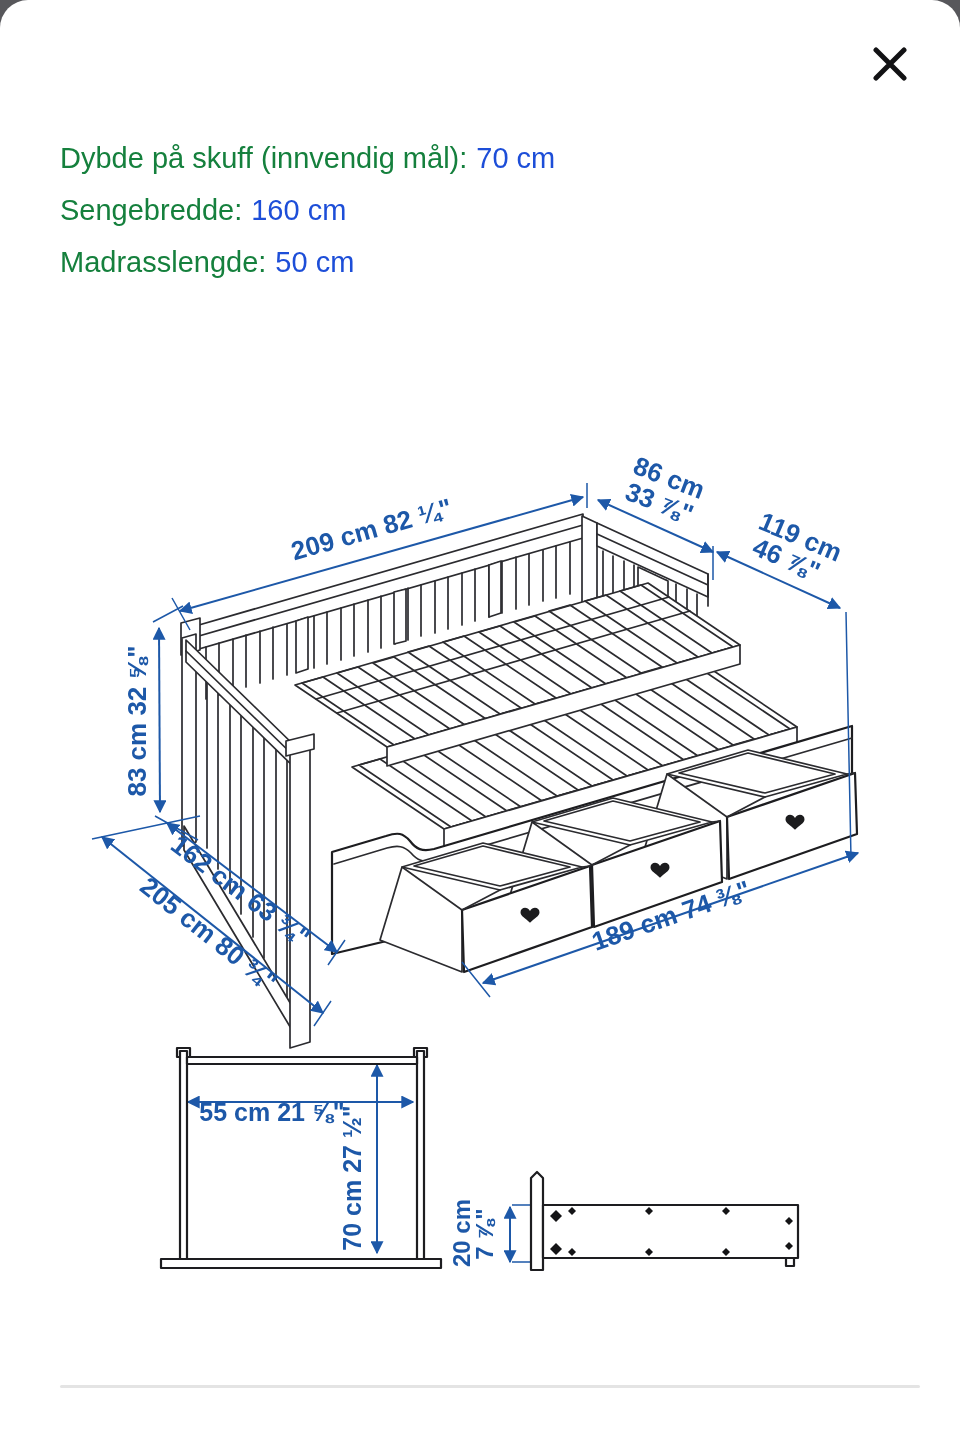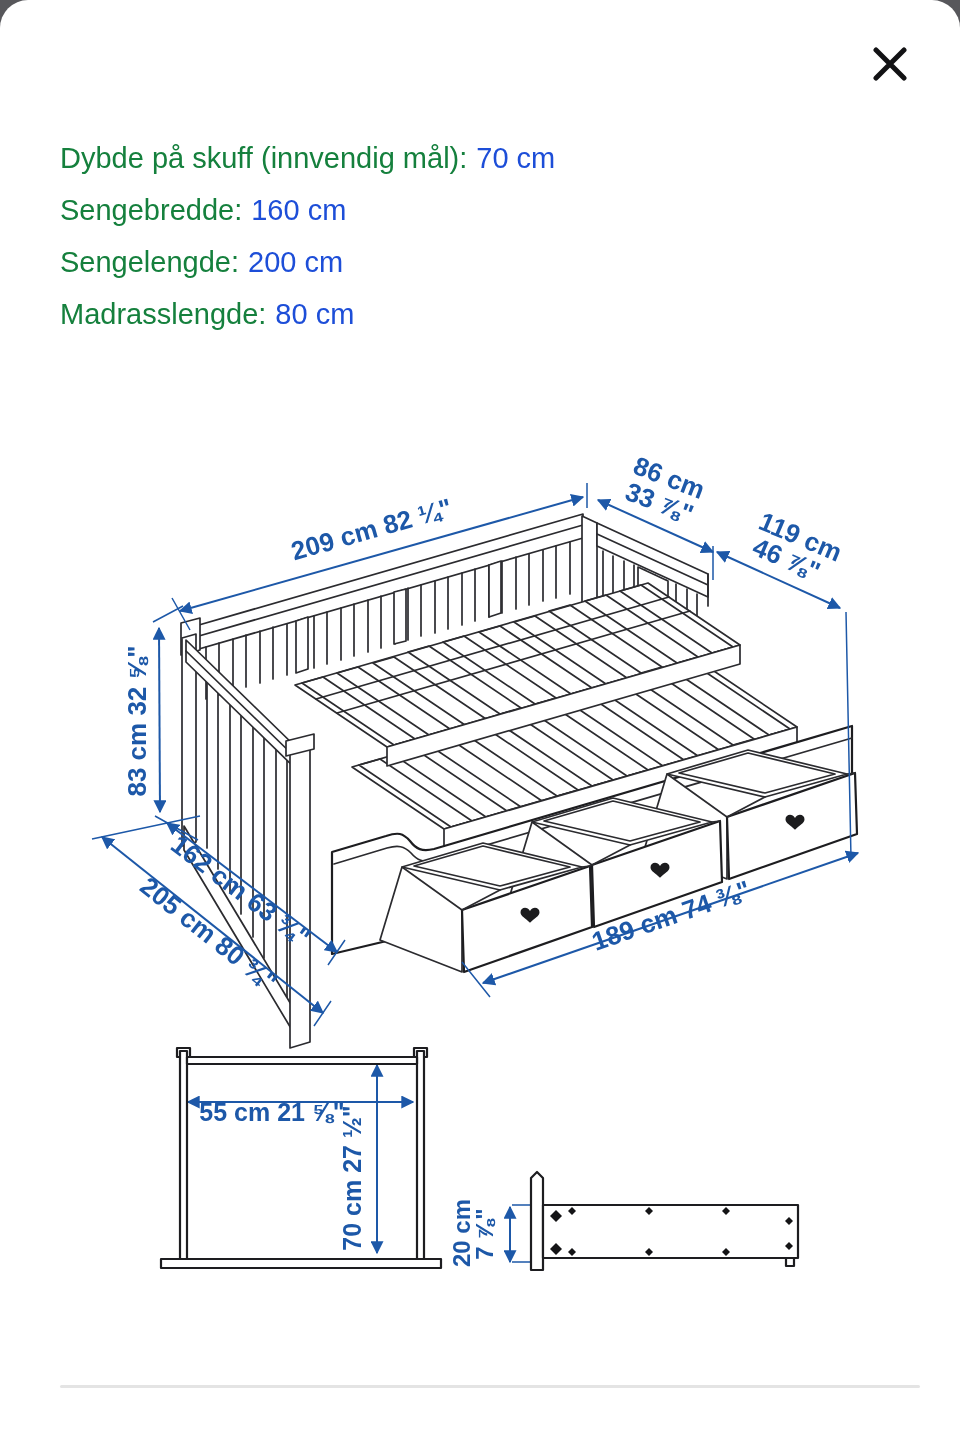--- a/index.html
+++ b/index.html
@@ -53,24 +53,21 @@
   </button>
 
   <div class="specs">
     <div class="spec-row">
       <span class="spec-label">Dybde på skuff (innvendig mål):</span><span class="spec-value">70 cm</span>
     </div>
     <div class="spec-row">
       <span class="spec-label">Sengebredde:</span><span class="spec-value">160 cm</span>
     </div>
     <div class="spec-row">
-      <span class="spec-label">Sengelengde:</span><span class="spec-value">200 cm</span>
-    </div>
-    <div class="spec-row">
-      <span class="spec-label">Madrasslengde:</span><span class="spec-value">80 cm</span>
+      <span class="spec-label">Madrasslengde:</span><span class="spec-value">50 cm</span>
     </div>
   </div>
 
   <svg class="diagram-svg" viewBox="0 0 960 1430">
     <defs>
       <marker id="arr" viewBox="0 0 10 10" refX="9" refY="5" markerWidth="6.5" markerHeight="6.5" orient="auto-start-reverse">
         <path d="M0,0 L10,5 L0,10 Z" fill="#1d58a8"></path>
       </marker>
       <g id="dbox">
         <path class="kf" d="M402,867 L462,910 L462,972 L380,940 Z"></path>

